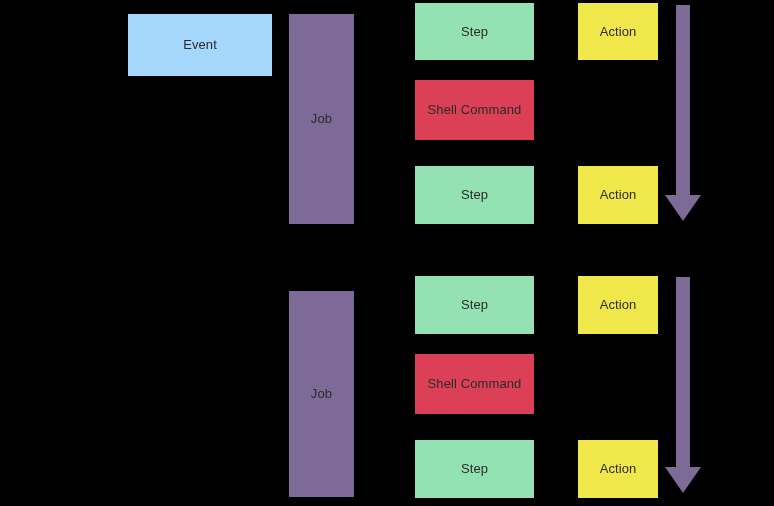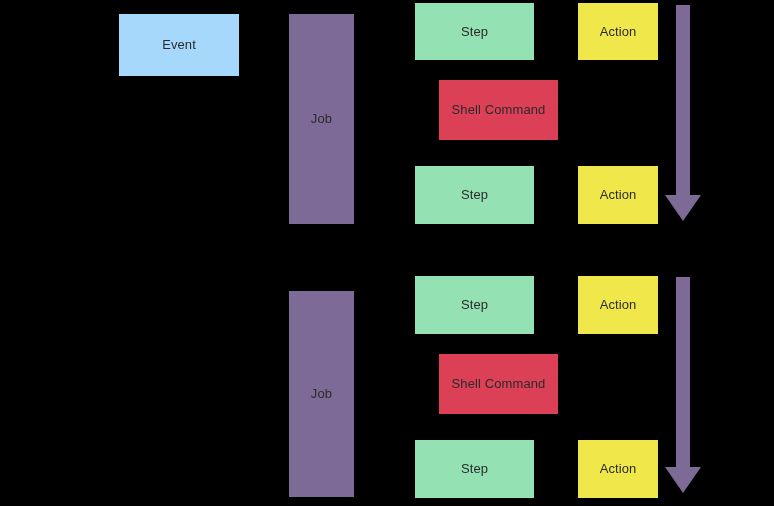--- a/index.html
+++ b/index.html
@@ -29,35 +29,35 @@
     font-family: "Liberation Sans", sans-serif;
     line-height: 1.2;
     text-align: center;
     letter-spacing: 0.1px;
     white-space: nowrap;
     user-select: none;
   }
   .node-event   { background: #a6d8fb; }
   .node-job     { background: #7d6a96; }
   .node-step    { background: #94e2b4; }
-  .node-shell   { background: #dc4057; margin-left: 24px; }
+  .node-shell   { background: #dc4057; }
   .node-action  { background: #f0e84b; }
 
   .arrow {
     position: absolute;
     overflow: visible;
   }
   .arrow svg { display: block; }
 </style>
 </head>
 <body>
 
 <div id="canvas" style="background: rgb(0, 0, 0);">
 
-<div class="node node-event" style="left: 119px; top: 14px; width: 120px; height: 62px; background: rgb(166, 216, 251); color: rgb(43, 43, 43);">Event</div>
+<div class="node node-event" style="left: 128px; top: 14px; width: 144px; height: 62px; background: rgb(166, 216, 251); color: rgb(43, 43, 43);">Event</div>
     <div class="node node-job" style="left: 289px; top: 14px; width: 65px; height: 210px; background: rgb(125, 106, 150); color: rgb(43, 43, 43);">Job</div>
     <div class="node node-step" style="left: 415px; top: 3px; width: 119px; height: 57px; background: rgb(148, 226, 180); color: rgb(43, 43, 43);">Step</div>
     <div class="node node-action" style="left: 578px; top: 3px; width: 80px; height: 57px; background: rgb(240, 232, 75); color: rgb(43, 43, 43);">Action</div>
     <div class="node node-shell" style="left: 415px; top: 80px; width: 119px; height: 60px; background: rgb(220, 64, 87); color: rgb(43, 43, 43);">Shell Command</div>
     <div class="node node-step" style="left: 415px; top: 166px; width: 119px; height: 58px; background: rgb(148, 226, 180); color: rgb(43, 43, 43);">Step</div>
     <div class="node node-action" style="left: 578px; top: 166px; width: 80px; height: 58px; background: rgb(240, 232, 75); color: rgb(43, 43, 43);">Action</div>
     <div class="node node-job" style="left: 289px; top: 291px; width: 65px; height: 206px; background: rgb(125, 106, 150); color: rgb(43, 43, 43);">Job</div>
     <div class="node node-step" style="left: 415px; top: 276px; width: 119px; height: 58px; background: rgb(148, 226, 180); color: rgb(43, 43, 43);">Step</div>
     <div class="node node-action" style="left: 578px; top: 276px; width: 80px; height: 58px; background: rgb(240, 232, 75); color: rgb(43, 43, 43);">Action</div>
     <div class="node node-shell" style="left: 415px; top: 354px; width: 119px; height: 60px; background: rgb(220, 64, 87); color: rgb(43, 43, 43);">Shell Command</div>

